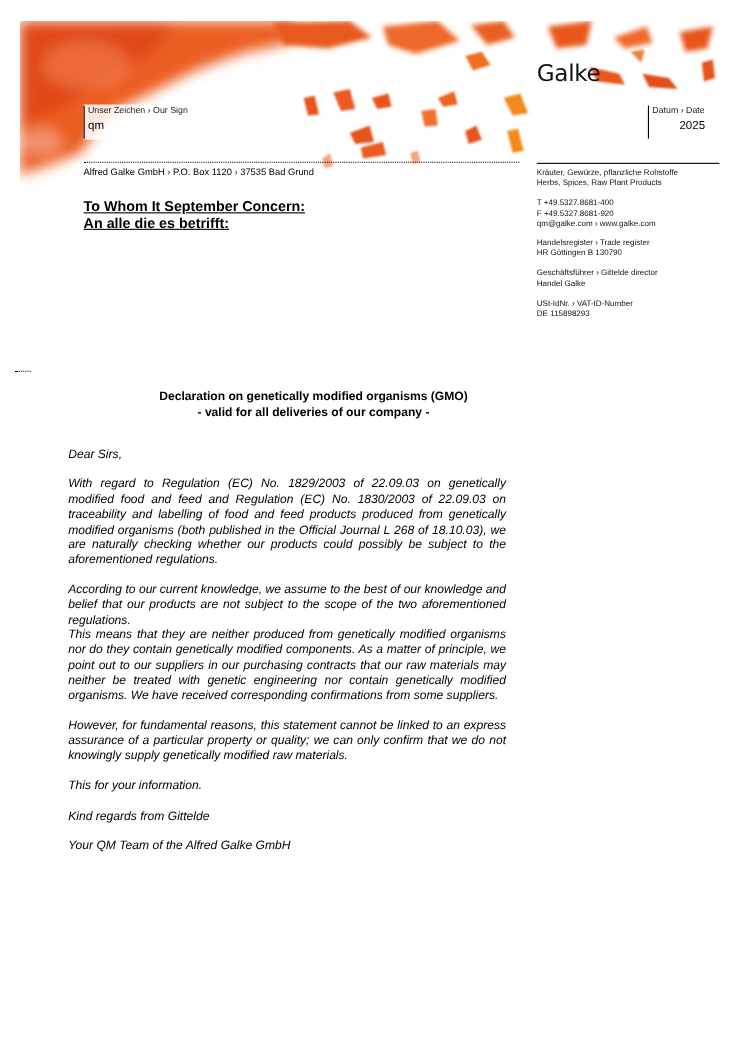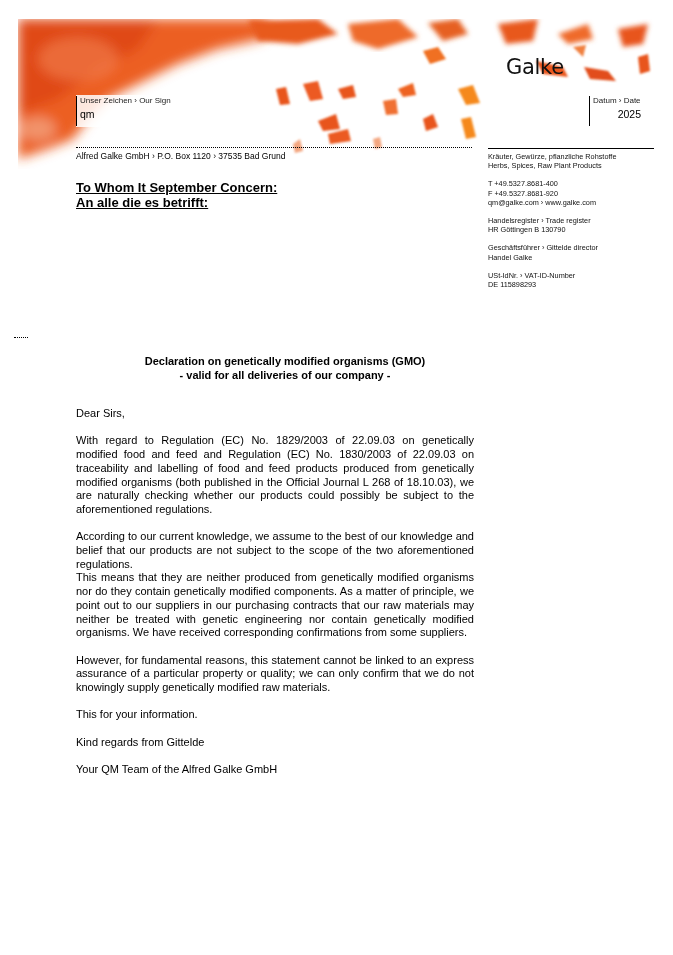--- a/index.html
+++ b/index.html
@@ -2,21 +2,21 @@
 <html><head>
   <meta charset="utf-8">
   <style>
     html, body { margin: 0; padding: 0; background: #ffffff; }
     body { width: 673px; height: 955px; position: relative; overflow: hidden; font-family: "Liberation Sans", sans-serif; color: #000; }
 
     
     .banner { position: absolute; left: 18px; top: 19px; width: 637px; height: 150px; overflow: hidden; background: #ffffff; }
     .banner svg { position: absolute; left: 0; top: 0; }
 
-    .logo { position: absolute; left: 488px; top: 55px; font-family: "DejaVu Sans", sans-serif; font-size: 21px; color: #111; letter-spacing: -0.3px; margin-left: 18px; }
+    .logo { position: absolute; left: 488px; top: 55px; font-family: "DejaVu Sans", sans-serif; font-size: 21px; color: #111; letter-spacing: -0.3px; }
 
     .field-box { position: absolute; border-left: 1px solid #000; padding-left: 3px; }
     .sign-box { left: 76px; top: 96px; height: 30px; width: 120px; }
     .date-box { left: 589px; top: 96px; height: 30px; width: 60px; }
     .field-label { font-size: 8px; color: #222; line-height: 10px; white-space: nowrap; }
     .field-value { font-size: 10.5px; line-height: 16px; }
     .date-box .field-value { text-align: right; padding-right: 12px; }
 
     .dotted-rule { position: absolute; left: 76px; top: 147px; width: 396px; border-top: 1px dotted #000; }
     .sender-line { position: absolute; left: 76px; top: 151px; font-size: 8.5px; white-space: nowrap; }
@@ -25,21 +25,21 @@
     .sidebar { position: absolute; left: 488px; top: 152px; width: 180px; font-size: 7.3px; line-height: 9.2px; color: #111; }
     .sidebar .block { margin-bottom: 9px; }
     .sidebar .line { white-space: nowrap; }
 
     .salutation-head { position: absolute; left: 76px; top: 180px; font-size: 13px; font-weight: bold; text-decoration: underline; line-height: 15px; }
 
     .fold-mark { position: absolute; left: 14px; top: 337px; width: 14px; border-top: 1px dotted #000; }
 
     .subject { position: absolute; left: 85px; top: 355px; width: 400px; text-align: center; font-size: 11px; font-weight: bold; line-height: 13.5px; }
 
-    .body-text { position: absolute; left: 76px; top: 407px; width: 398px; font-size: 11px; line-height: 13.7px; }
+    .body-text { position: absolute; left: 62px; top: 407px; width: 398px; font-size: 11px; line-height: 13.7px; font-style: italic; }
     .body-text p { margin: 0 0 13.7px 0; text-align: justify; }
     .body-text p.tight { margin-bottom: 0; }
   </style>
 </head>
 <body>
 
 <div class="banner">
   <svg width="637" height="150" viewBox="0 0 637 150">
     <defs>
       <filter id="blur6">

